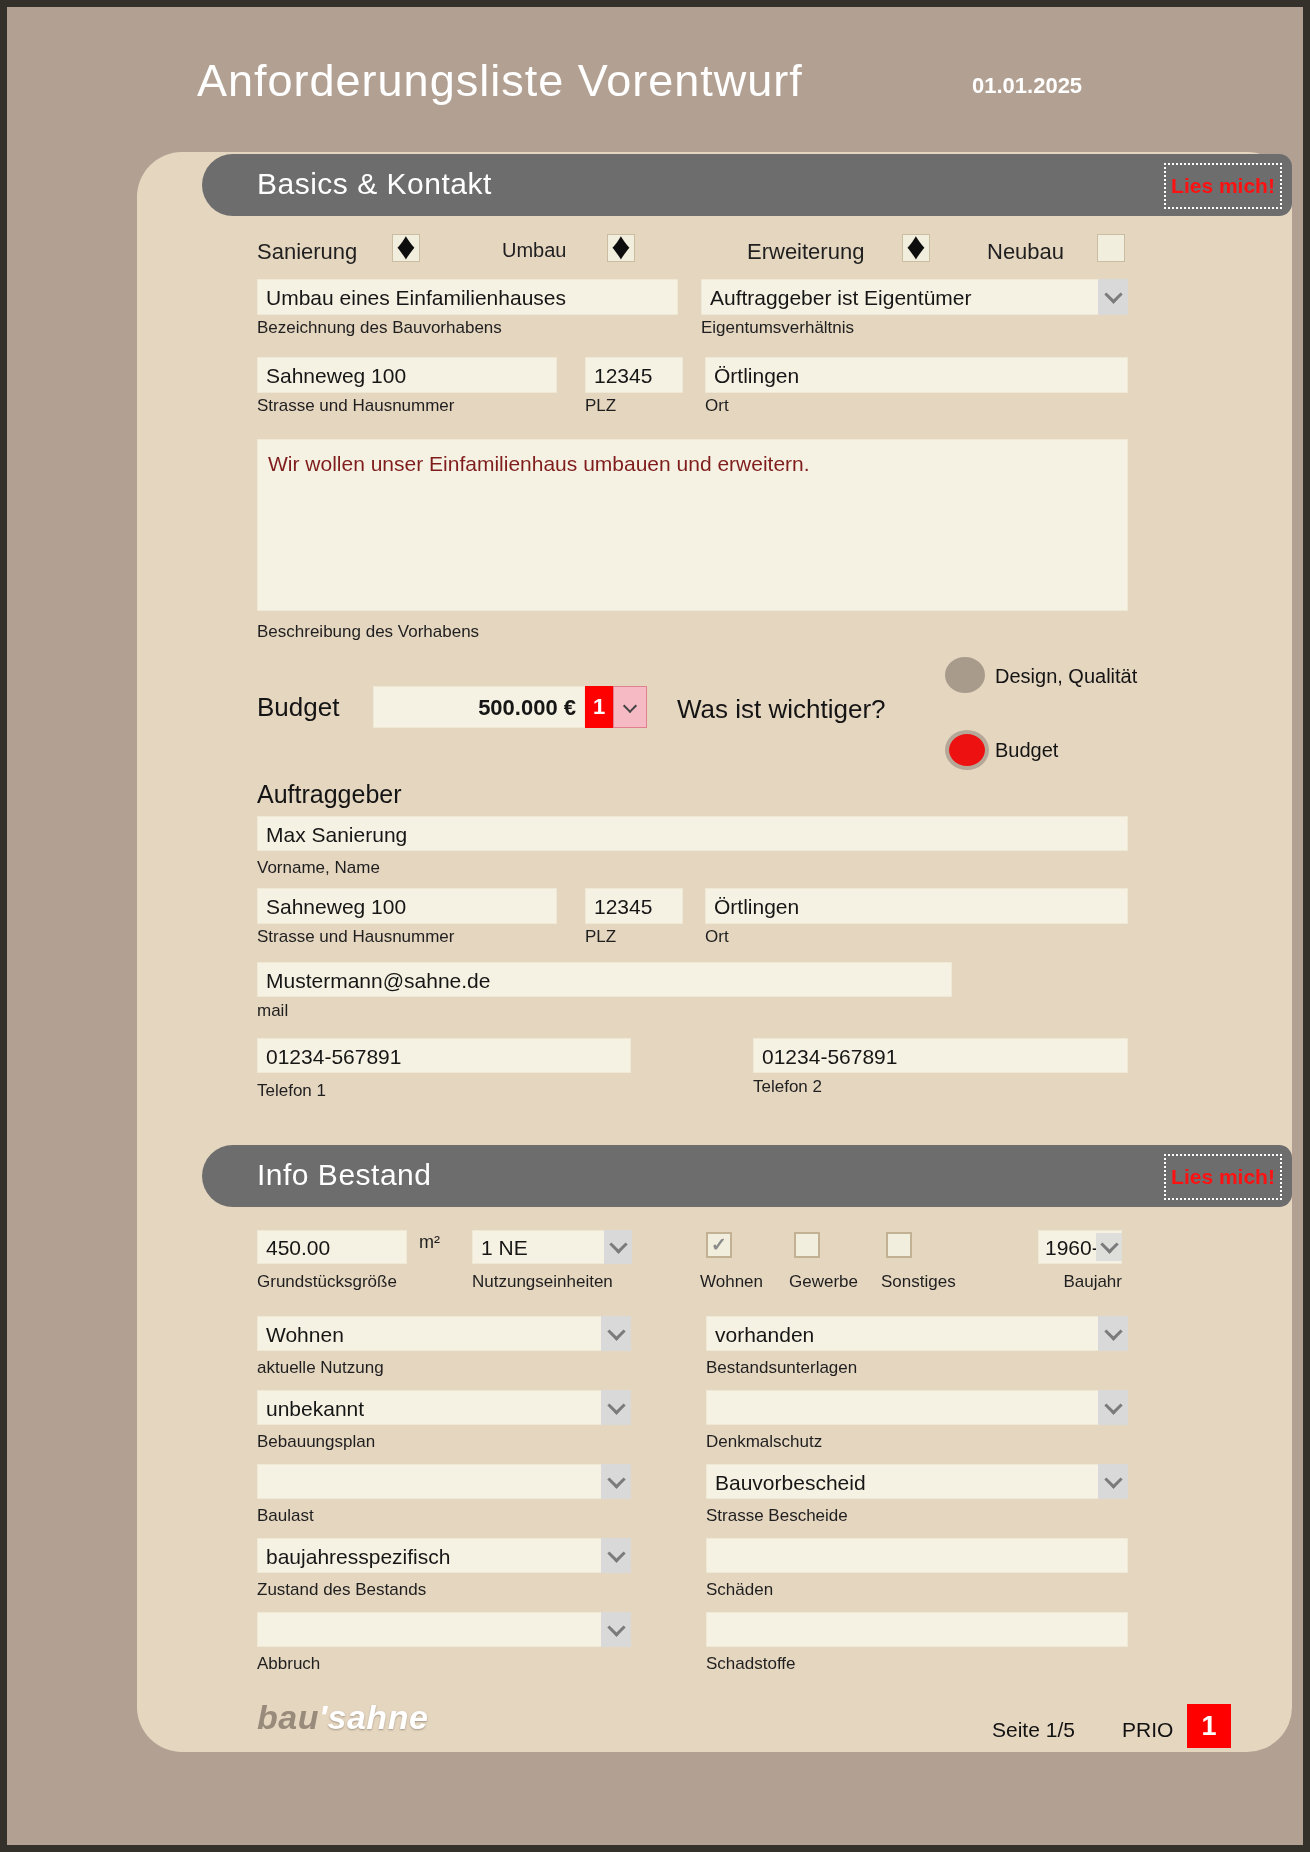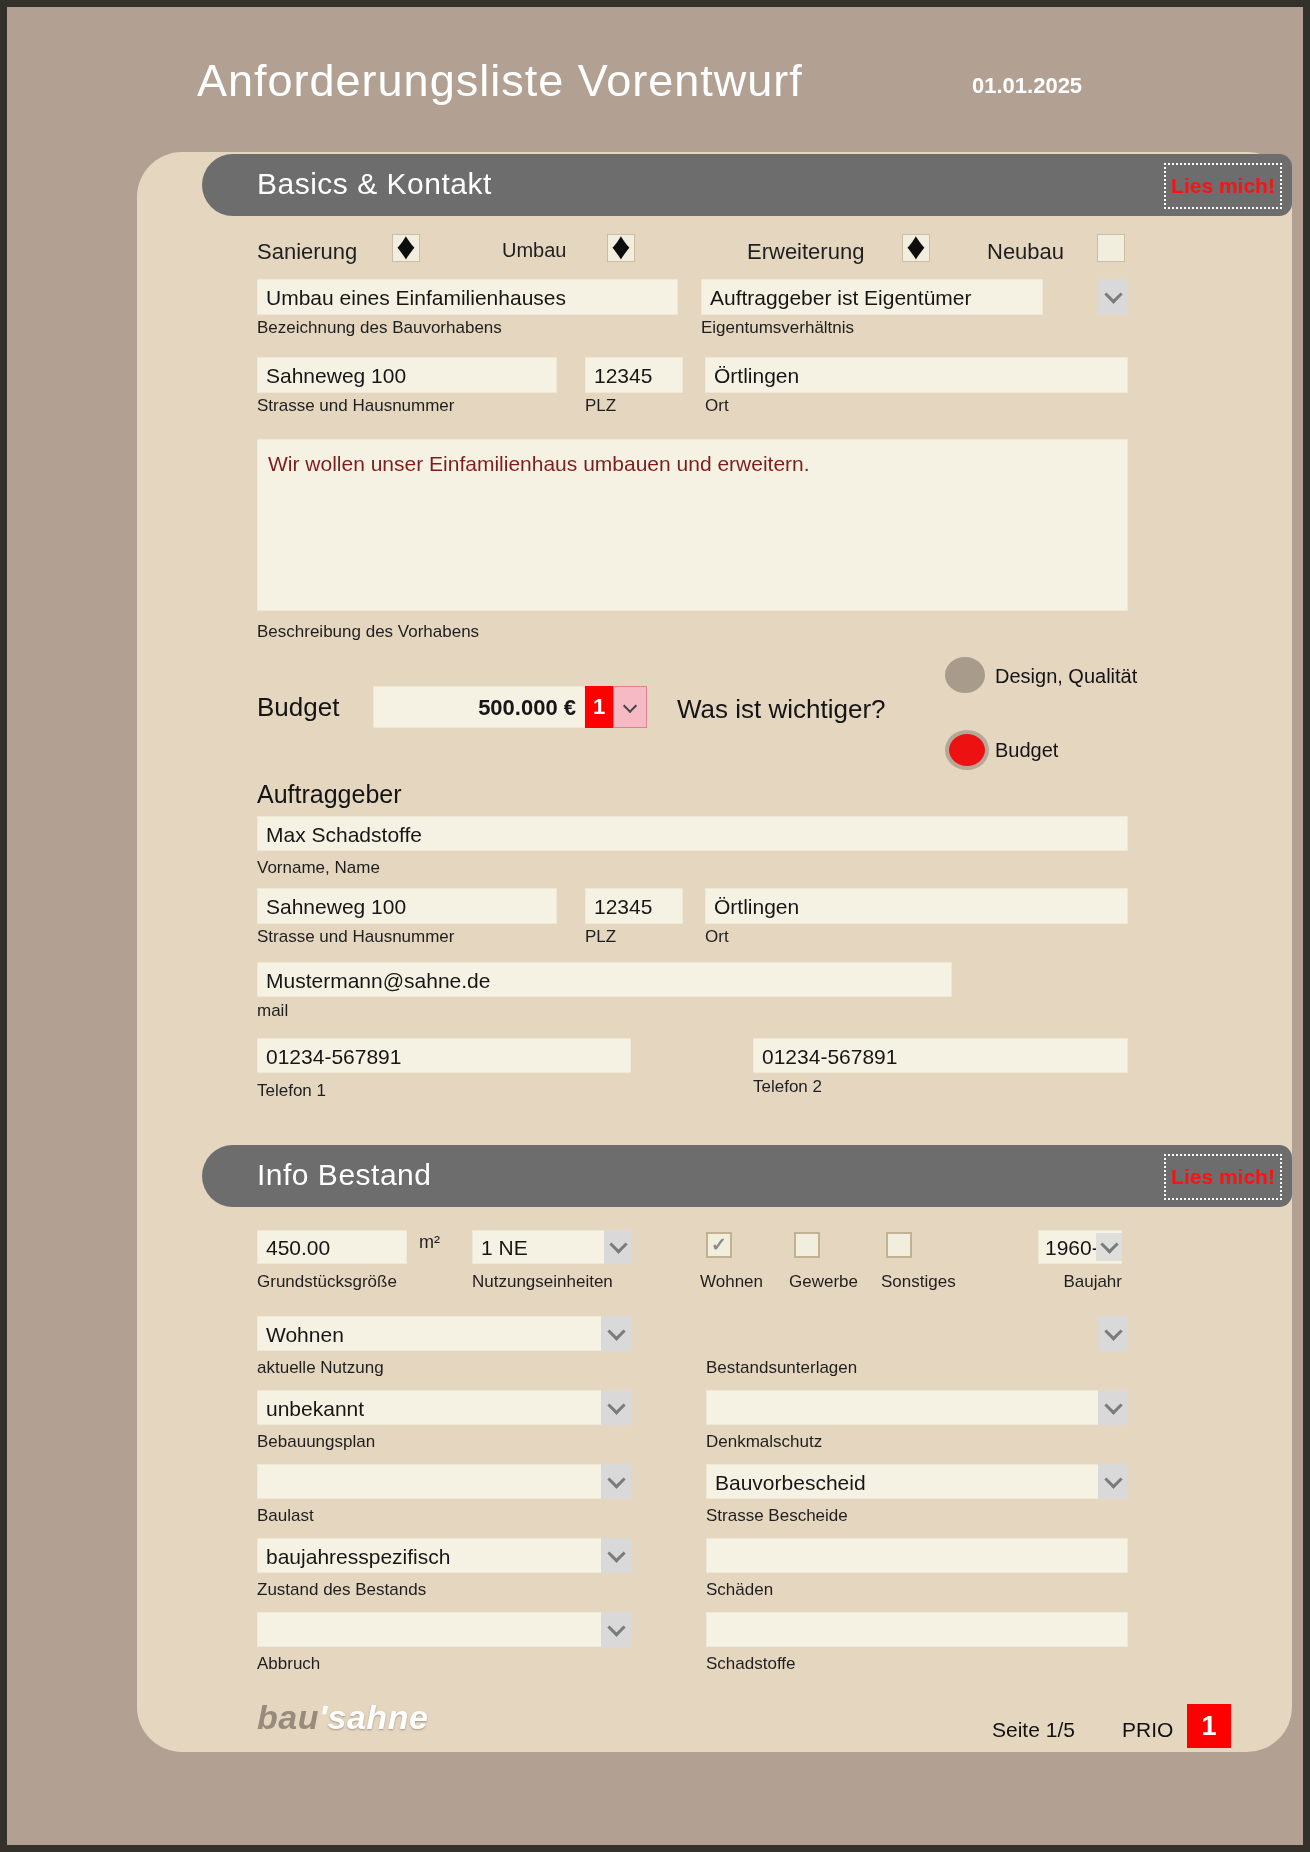--- a/index.html
+++ b/index.html
@@ -70,21 +70,21 @@
       <span class="diamond">♦</span>
     </div>
     <div class="cblab" style="left:610px;top:87px;font-size:22px;">Erweiterung</div>
     <div class="cb" style="left:765px;top:82px;">
       <span class="diamond">♦</span>
     </div>
     <div class="cblab" style="left:850px;top:87px;font-size:22px;">Neubau</div>
     <div class="cb" style="left:960px;top:82px;"></div>
 
     <div class="fld" style="left:120px;top:127px;width:421px;">Umbau eines Einfamilienhauses</div>
-    <div class="fld" style="left:564px;top:127px;width:342px;padding-right:36px;">Auftraggeber ist Eigentümer</div>
+    <div class="fld" style="left:564px;top:127px;width:427px;padding-right:36px;">Auftraggeber ist Eigentümer</div>
     <div class="ddb" style="left:961px;top:127px;height:36px;">
         <span class="chv"></span>
       </div>
     <div class="lab" style="left:120px;top:166px;">Bezeichnung des Bauvorhabens</div>
     <div class="lab" style="left:564px;top:166px;">Eigentumsverhältnis</div>
 
     <div class="fld" style="left:120px;top:205px;width:300px;">Sahneweg 100</div>
     <div class="fld" style="left:448px;top:205px;width:98px;">12345</div>
     <div class="fld" style="left:568px;top:205px;width:423px;">Örtlingen</div>
     <div class="lab" style="left:120px;top:244px;">Strasse und Hausnummer</div>
@@ -100,21 +100,21 @@
     <div class="prio-pink" style="left:476px;top:534px;width:34px;">
       <span class="chv-s"></span>
     </div>
     <div class="biglab" style="left:540px;top:542px;">Was ist wichtiger?</div>
     <div class="radio off" style="left:808px;top:505px;"></div>
     <div class="rlab" style="left:858px;top:513px;">Design, Qualität</div>
     <div class="radio on" style="left:808px;top:578px;"></div>
     <div class="rlab" style="left:858px;top:587px;">Budget</div>
 
     <div class="biglab" style="left:120px;top:628px;font-size:25px;">Auftraggeber</div>
-    <div class="fld" style="left:120px;top:664px;width:871px;height:35px;line-height:35px;">Max Schadstoffe</div>
+    <div class="fld" style="left:120px;top:664px;width:871px;height:35px;line-height:35px;">Max Sanierung</div>
     <div class="lab" style="left:120px;top:706px;">Vorname, Name</div>
 
     <div class="fld" style="left:120px;top:736px;width:300px;">Sahneweg 100</div>
     <div class="fld" style="left:448px;top:736px;width:98px;">12345</div>
     <div class="fld" style="left:568px;top:736px;width:423px;">Örtlingen</div>
     <div class="lab" style="left:120px;top:775px;">Strasse und Hausnummer</div>
     <div class="lab" style="left:448px;top:775px;">PLZ</div>
     <div class="lab" style="left:568px;top:775px;">Ort</div>
 
     <div class="fld" style="left:120px;top:810px;width:695px;height:35px;line-height:35px;">Mustermann@sahne.de</div>
@@ -152,20 +152,21 @@
     <div class="lab" style="left:335px;top:1120px;">Nutzungseinheiten</div>
     <div class="lab" style="left:563px;top:1120px;">Wohnen</div>
     <div class="lab" style="left:652px;top:1120px;">Gewerbe</div>
     <div class="lab" style="left:744px;top:1120px;">Sonstiges</div>
     <div class="lab" style="left:901px;top:1120px;width:84px;text-align:right;">Baujahr</div>
 
     <div class="fld" style="left:120px;top:1164px;width:374px;height:35px;line-height:35px;padding-right:36px;">Wohnen</div>
     <div class="ddb" style="left:464px;top:1164px;height:35px;">
         <span class="chv"></span>
       </div>
+    <div class="fld" style="left:569px;top:1164px;width:422px;height:35px;line-height:35px;padding-right:36px;">vorhanden</div>
     <div class="ddb" style="left:961px;top:1164px;height:35px;">
         <span class="chv"></span>
       </div>
     <div class="lab" style="left:120px;top:1206px;">aktuelle Nutzung</div>
     <div class="lab" style="left:569px;top:1206px;">Bestandsunterlagen</div>
 
     <div class="fld" style="left:120px;top:1238px;width:374px;height:35px;line-height:35px;padding-right:36px;">unbekannt</div>
     <div class="ddb" style="left:464px;top:1238px;height:35px;">
         <span class="chv"></span>
       </div>

